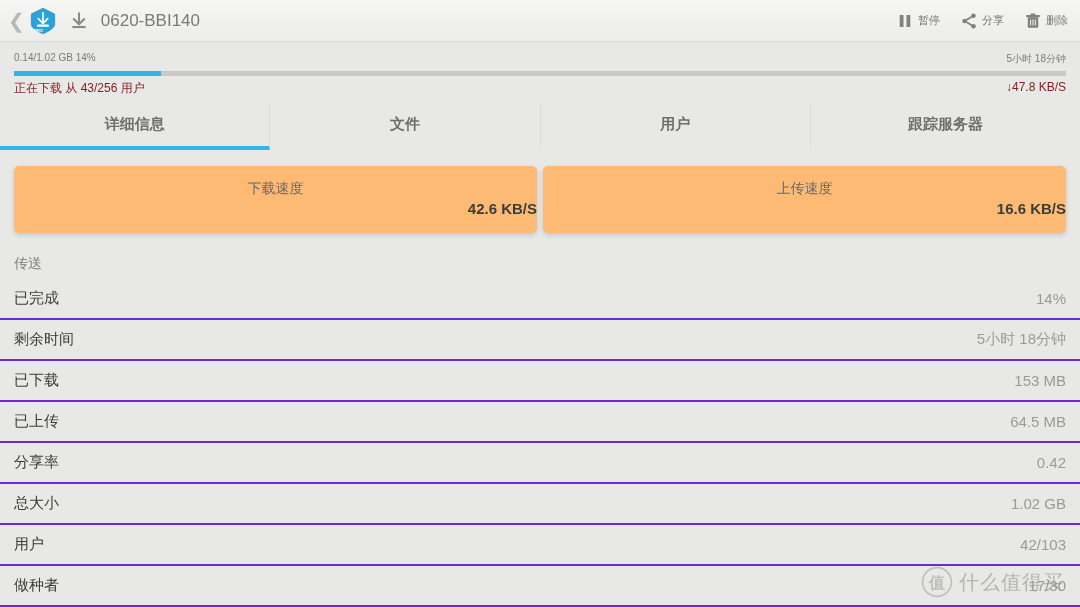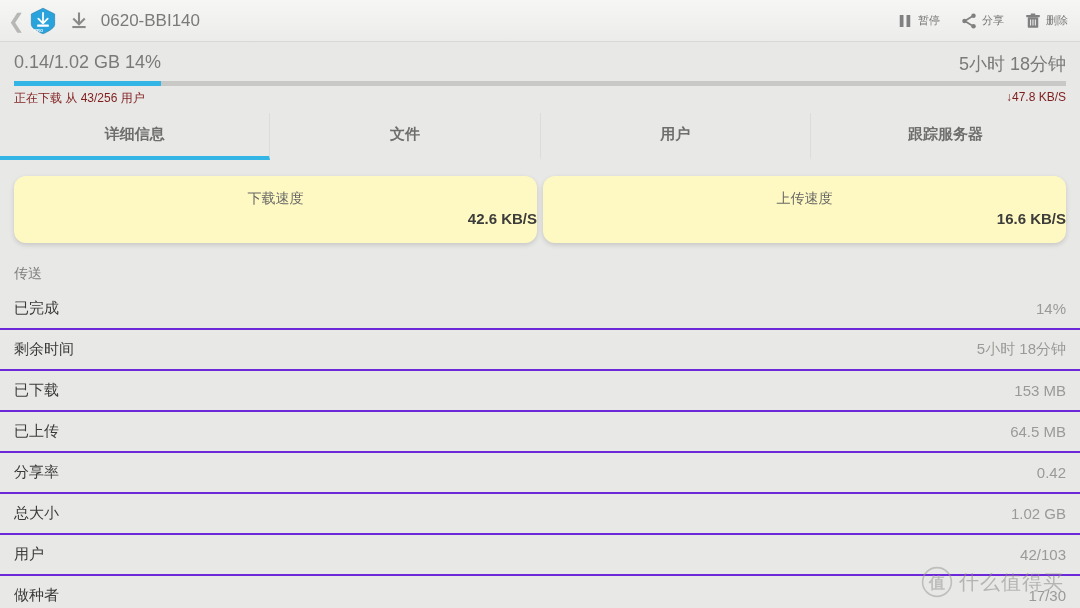--- a/index.html
+++ b/index.html
@@ -21,21 +21,21 @@
   border-bottom: 1px solid #d8d8d6;
 }
 .back-chevron { color: #b7b7b5; font-size: 20px; padding: 4px 2px; }
 .app-logo { width: 28px; height: 28px; margin: 0 6px 0 2px; }
 .dl-icon { width: 20px; height: 20px; margin: 0 12px 0 6px; }
 .header-title { font-size: 17px; color: #7a7a78; font-weight: 500; }
 .header-spacer { flex: 1; }
 .header-action { display: flex; align-items: center; color: #777; font-size: 11px; margin-left: 8px; padding: 4px 6px; cursor: pointer; }
 .header-action svg { margin-right: 4px; }
 .status-section { padding: 10px 14px 0 14px; }
-.status-top { display: flex; justify-content: space-between; font-size: 18px; color: #7a7a78; margin-bottom: 5px; }
+.status-top { display: flex; justify-content: space-between; font-size: 10px; color: #7a7a78; margin-bottom: 5px; }
 .progress-bar { width: 100%; height: 5px; background: #c8c8c6; position: relative; }
 .progress-fill { position: absolute; left: 0; top: 0; bottom: 0; background: #33b5e5; width: 14%; }
 .status-bottom { display: flex; justify-content: space-between; font-size: 12px; color: #7f1d1d; margin-top: 4px; }
 
 .tabs-bar { display: flex; margin-top: 6px; }
 .tab {
   flex: 1;
   text-align: center;
   padding: 12px 0;
   font-size: 15px;
@@ -44,25 +44,25 @@
   border-right: 1px solid #dcdcda;
   border-bottom: 3px solid transparent;
   cursor: pointer;
 }
 .tab.active { border-bottom: 4px solid #33b5e5; }
 .tab:last-child { border-right: none; }
 
 .speed-row { display: flex; padding: 16px 14px 18px 14px; gap: 6px; }
 .speed-card {
   flex: 1;
-  background: #fef9c3;
+  background: #fdba74;
   text-align: center;
   padding: 14px 0 16px 0;
   box-shadow: 0 2px 5px rgba(0,0,0,0.15);
-  border-radius: 12px;
+  border-radius: 5px;
 }
 .speed-card .label { font-size: 14px; color: #686866; margin-bottom: 2px; }
 .speed-card .value { font-size: 15px; font-weight: 700; color: #3c3c3a; text-align: right; }
 
 .section-header {
   font-size: 14px;
   color: #7d7d7b;
   padding: 4px 14px 6px 14px;
 }
 .info-row {

